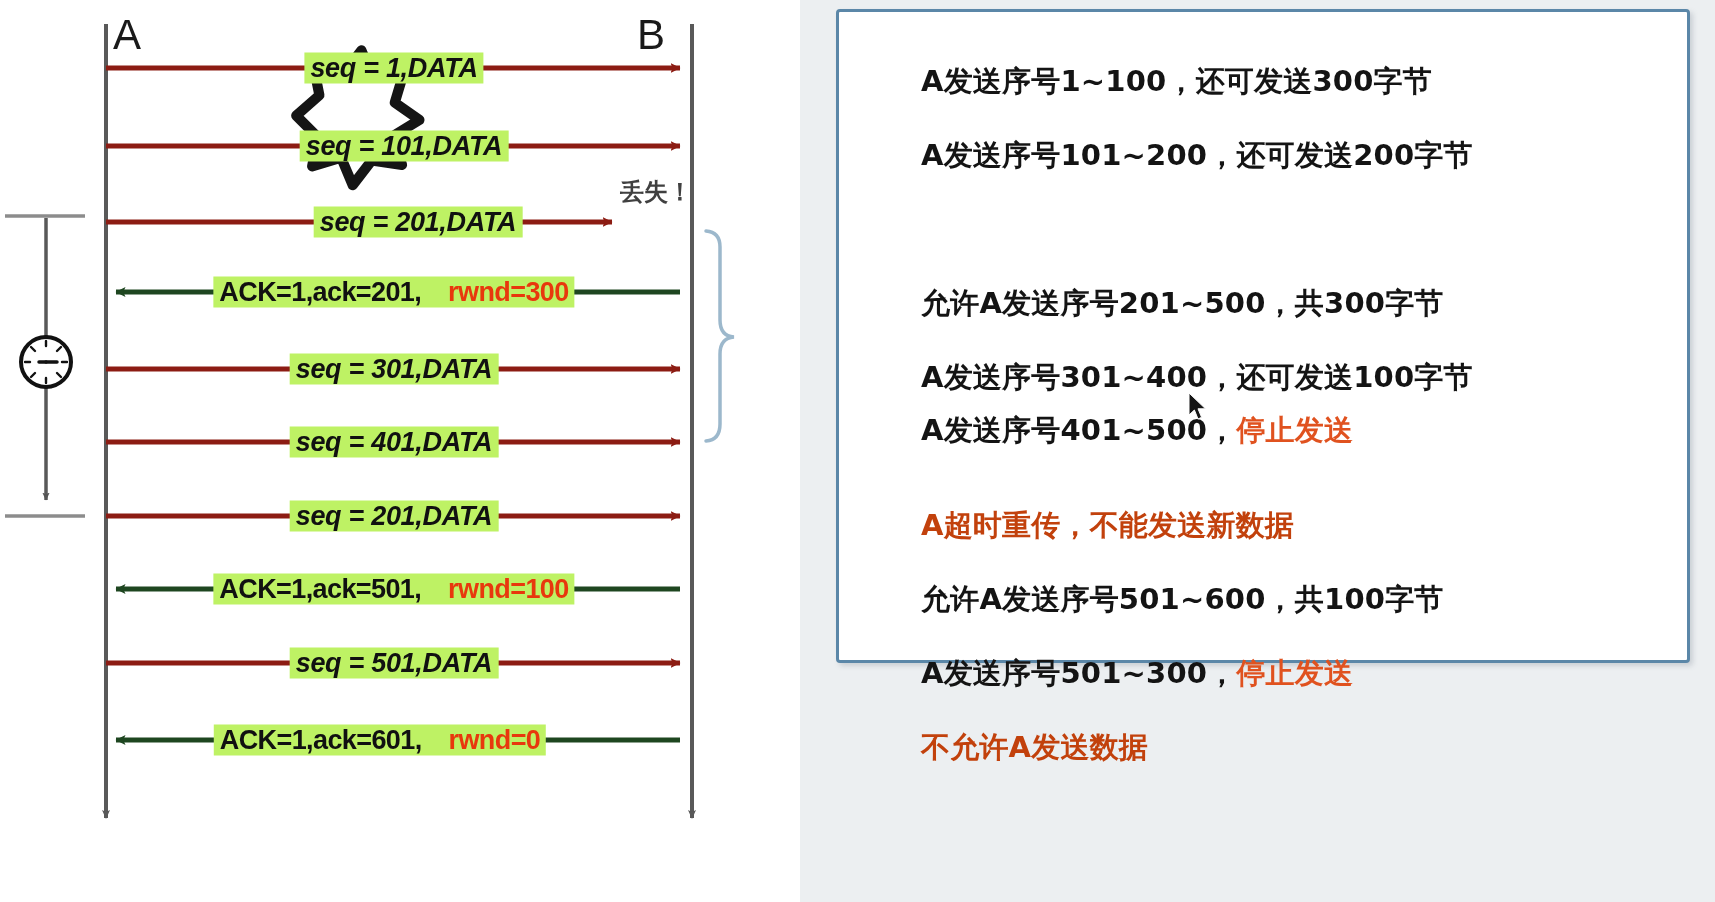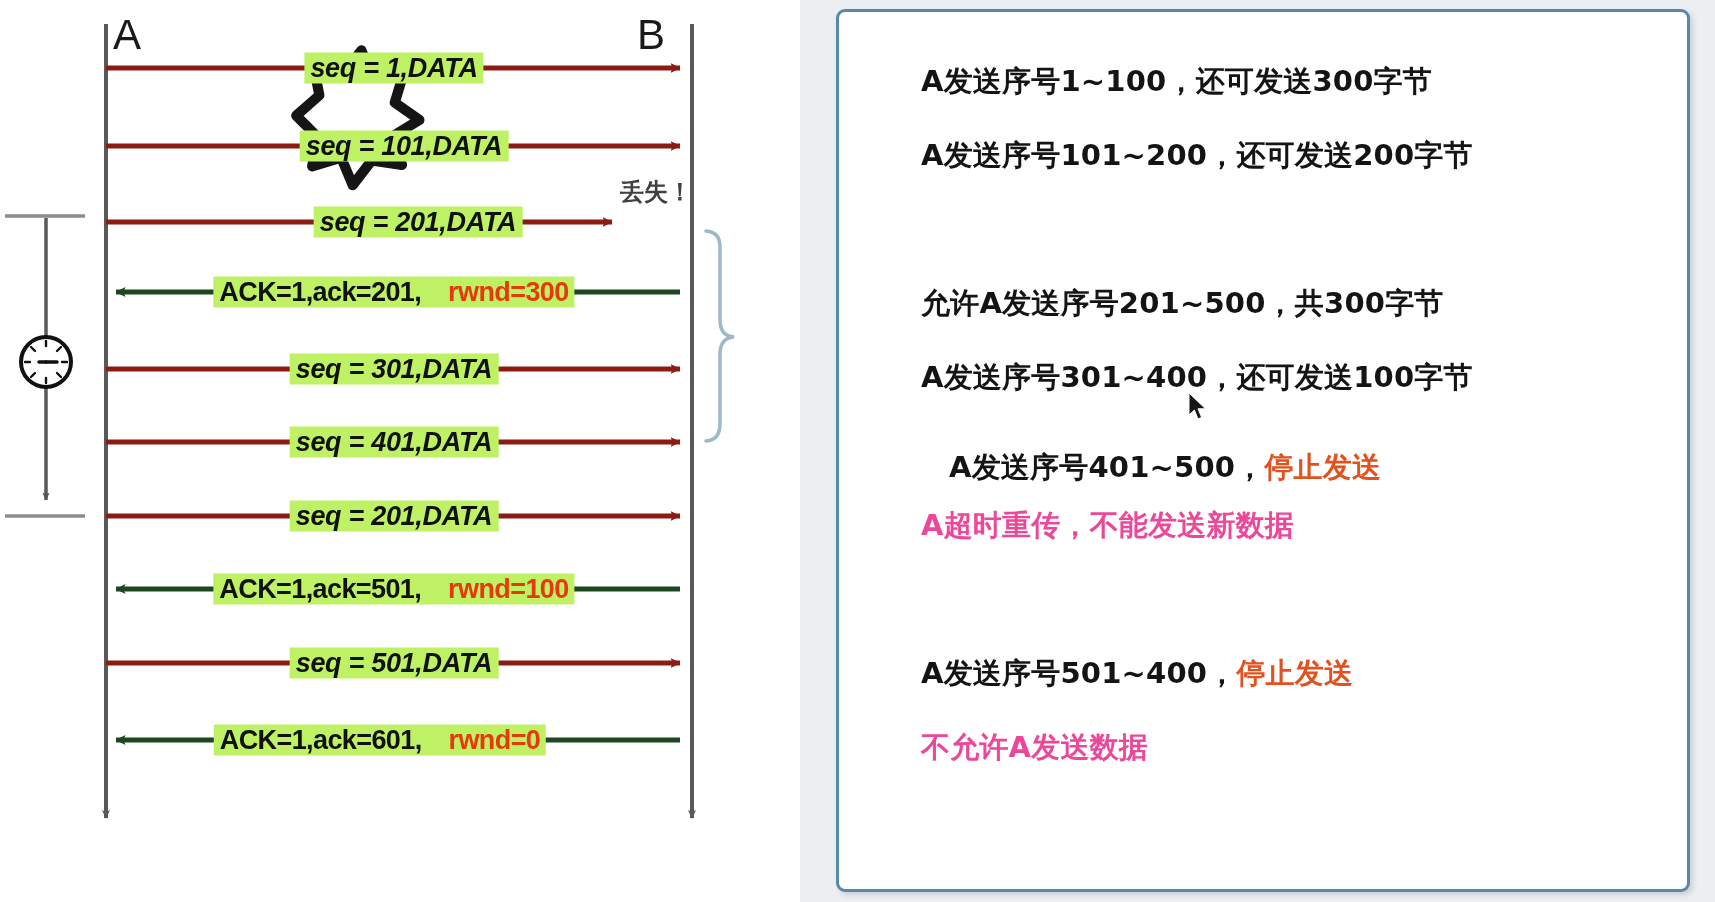--- a/index.html
+++ b/index.html
@@ -41,38 +41,38 @@
     font-weight:bold;
     color:#404040;
     white-space:nowrap;
     font-family:"DejaVu Sans",sans-serif;
     letter-spacing:0px;
   }
 
   
   #panel-bg{position:absolute;left:800px;top:0;width:915px;height:902px;background:#eceff1;}
   #panel{
-    position:absolute;left:836px;top:9px;width:854px;height:883px;
+    position:absolute;left:836px;top:9px;width:854px;height:654px;
     background:#ffffff;
     border:3px solid #5b87a8;
-    border-radius:9px;
+    border-radius:4px;
     box-sizing:border-box;
     box-shadow:3px 3px 5px rgba(120,130,145,.28);
   }
   .note{
     position:absolute;left:82px;
     font-family:"DejaVu Sans","Liberation Sans",sans-serif;
     font-size:29px;
     font-weight:bold;
     color:#141414;
     white-space:nowrap;
     letter-spacing:0.2px;
   }
   .note .hl{color:#e0521f;}
-  .note.red{color:#ec4899;}
+  .note.red{color:#c2410c;}
 
   
   #cursor{position:absolute;left:1188px;top:392px;width:22px;height:30px;}
 </style>
 </head>
 <body>
 
 <div id="root">
 
   <div id="diagram">
@@ -201,28 +201,29 @@
   </div>
 
   <div id="panel-bg"></div>
 
   <div id="panel">
     <div class="note" style="top:50px;">A发送序号1~100，还可发送300字节</div>
     <div class="note" style="top:124px;">A发送序号101~200，还可发送200字节</div>
     <div class="note" style="top:272px;">允许A发送序号201~500，共300字节</div>
     <div class="note" style="top:346px;">A发送序号301~400，还可发送100字节</div>
 
-    <div class="note" style="top:436px;margin-left:28px;">
+    <div class="note" style="top:399px;">
       <span>A发送序号401~500，</span><span class="hl">停止发送</span>
     </div>
 
     <div class="note red" style="top:494px;">A超时重传，不能发送新数据</div>
+    <div class="note" style="top:568px;">允许A发送序号501~600，共100字节</div>
 
     <div class="note" style="top:642px;">
-      <span>A发送序号501~400，</span><span class="hl">停止发送</span>
+      <span>A发送序号501~300，</span><span class="hl">停止发送</span>
     </div>
 
     <div class="note red" style="top:716px;">不允许A发送数据</div>
   </div>
 
   <svg id="cursor" viewBox="0 0 22 30">
     <path d="M1,1 L1,23 L6.4,18 L10,27 L13.6,25.3 L10,16.8 L17.5,16.8 Z" fill="#151515" stroke="#ffffff" stroke-width="1"></path>
   </svg>
 
 </div>

